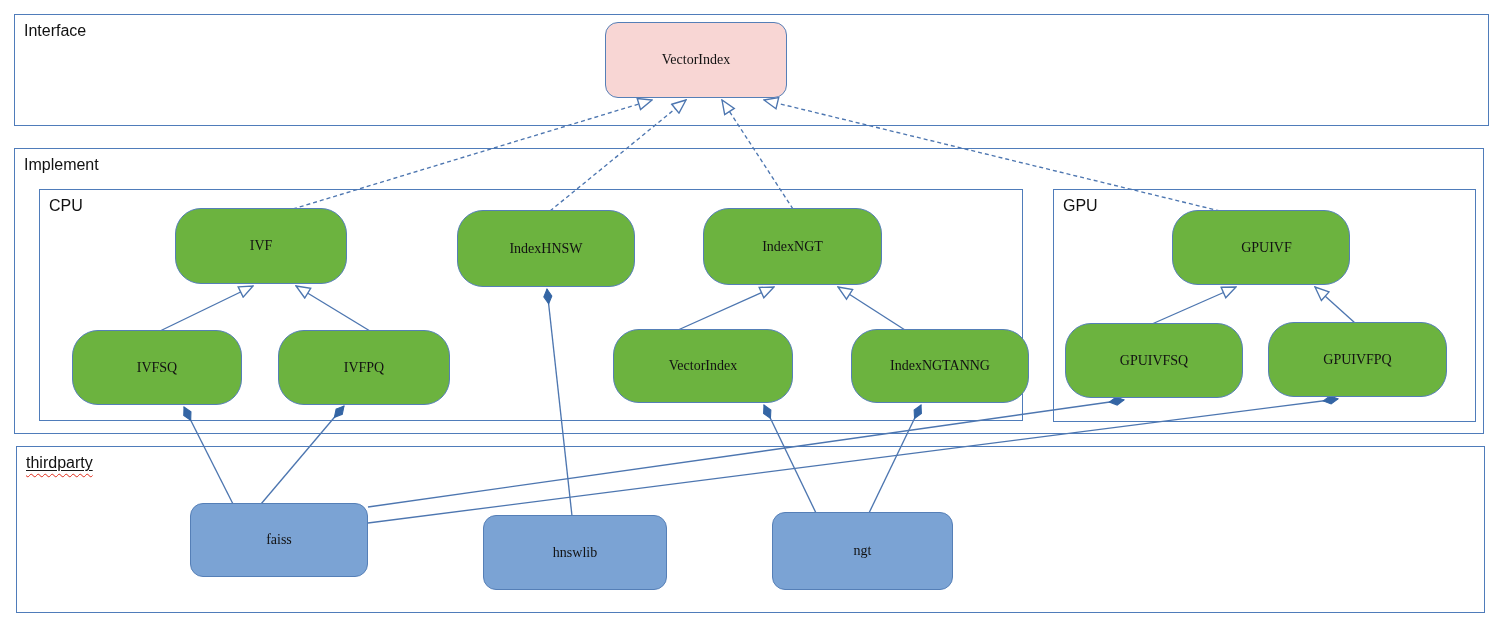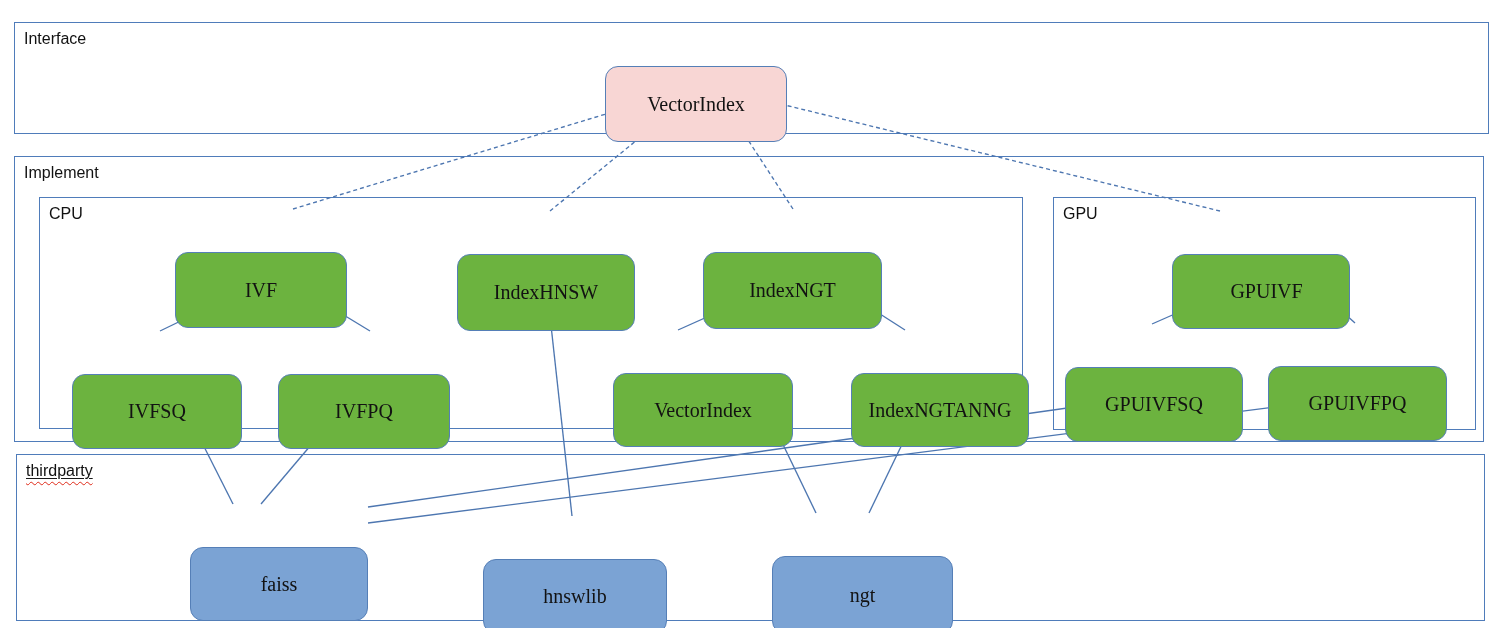--- a/index.html
+++ b/index.html
@@ -10,21 +10,20 @@
     background: #ffffff;
     font-family: "Liberation Sans", sans-serif;
     overflow: hidden;
   }
   .container {
     position: absolute;
     box-sizing: border-box;
     border: 1.6px solid var(--container_border, #4f7cba);
     background: transparent;
     z-index: 1;
-    margin-top: 8px;
   }
   .container-label {
     position: absolute;
     top: 6px;
     left: 9px;
     font-size: 16px;
     color: #111;
     white-space: nowrap;
     line-height: 1.25;
   }
@@ -57,25 +56,24 @@
   .node {
     position: absolute;
     box-sizing: border-box;
     border: 1.5px solid var(--node_border, #557fb7);
     border-radius: 13px;
     display: flex;
     align-items: center;
     justify-content: center;
     z-index: 3;
     font-family: "Liberation Serif", "DejaVu Serif", serif;
-    font-size: 20px;
+    font-size: 14px;
     color: #121212;
-    margin-top: 44px;
   }
-  .node.class     { background: var(--class_fill, #6cb33f); }
+  .node.class     { background: var(--class_fill, #6cb33f); border-radius: 26px; }
   .node.library   { background: var(--library_fill, #7ba3d4); }
   .node.interface { background: var(--interface_fill, #f8d6d4); }
   .node-label { white-space: nowrap; }
 </style>
 </head>
 <body>
 
 <div id="stage">
   <svg id="edge-layer" width="1503" height="628" viewBox="0 0 1503 628" xmlns="http://www.w3.org/2000/svg">
     <defs>

